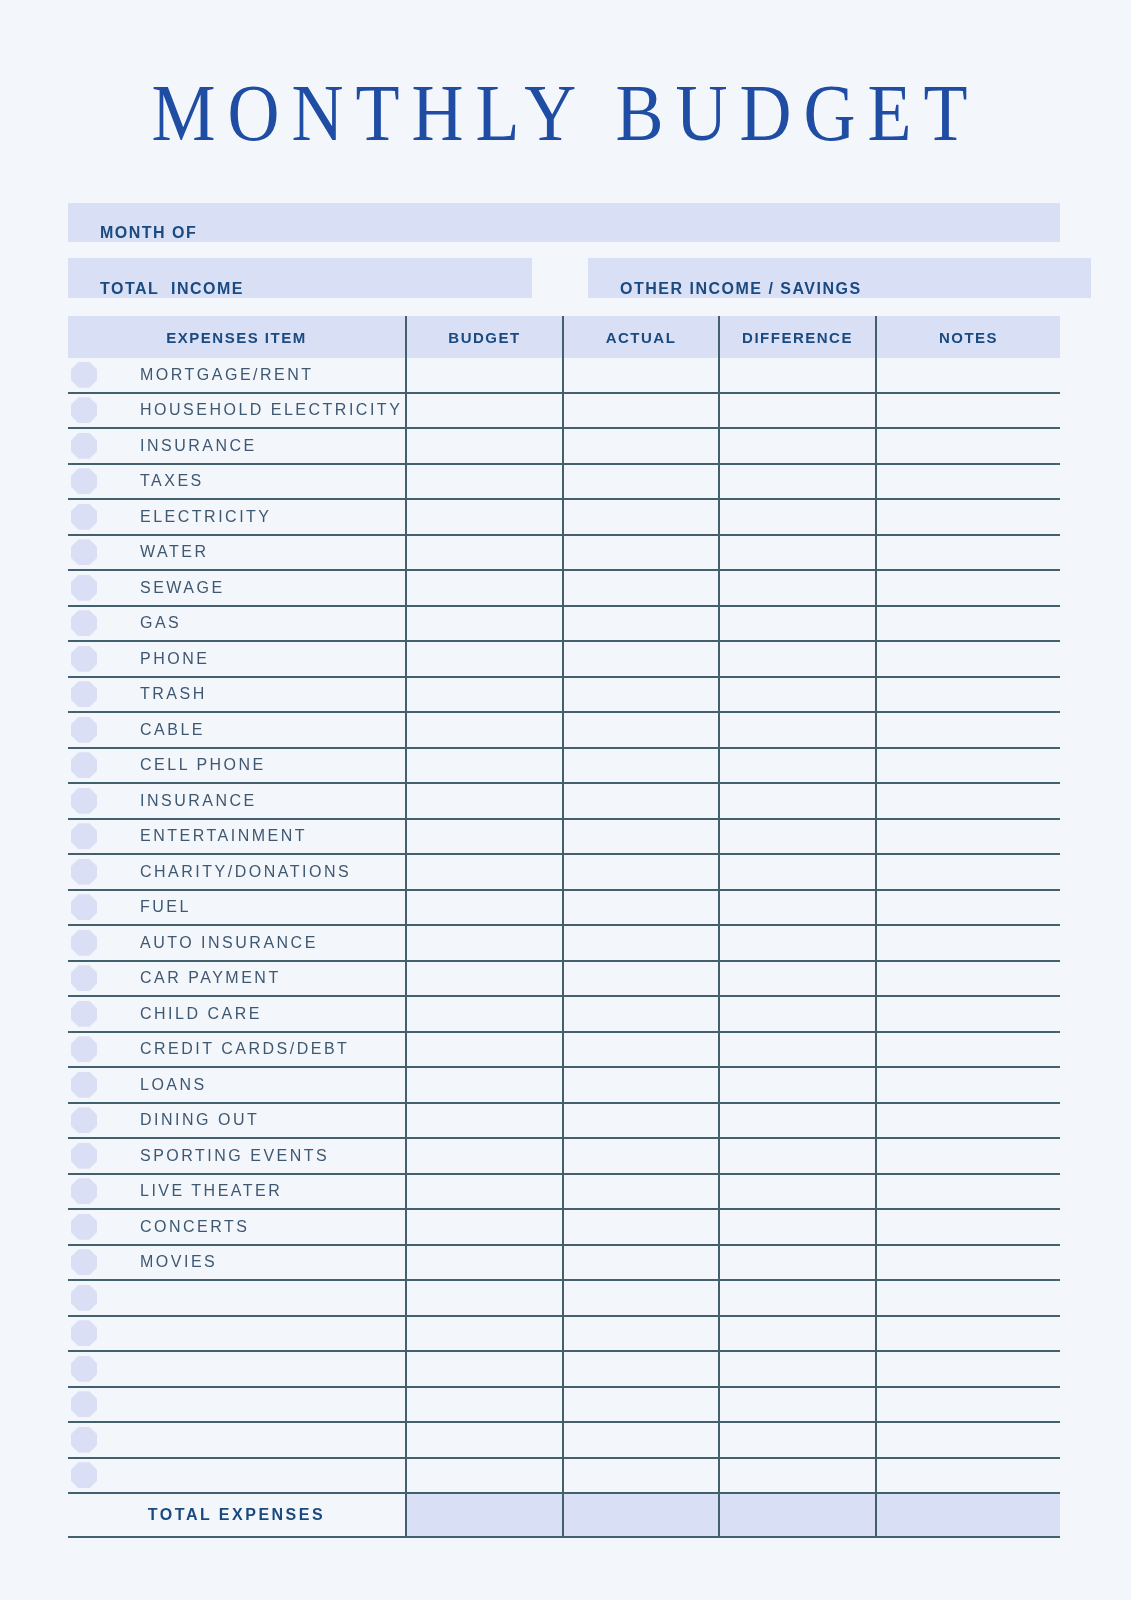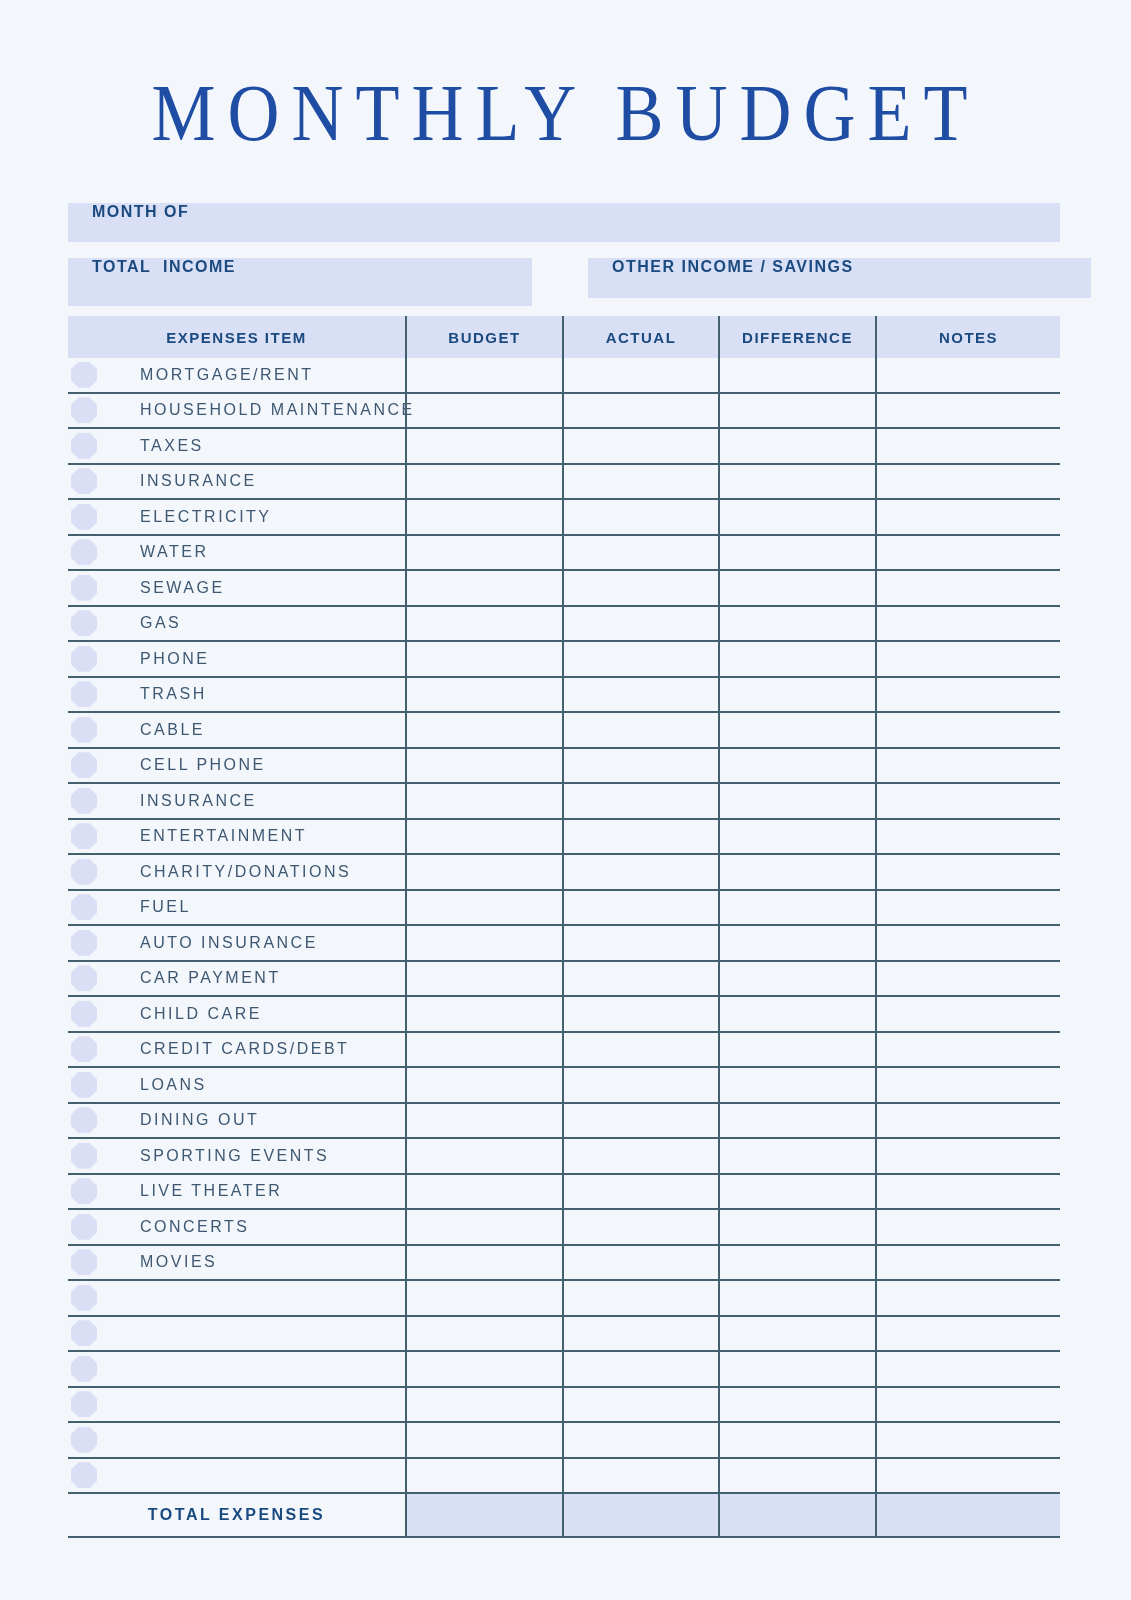--- a/index.html
+++ b/index.html
@@ -28,31 +28,31 @@
     font-size:72px;
     letter-spacing:12px;
     color:var(--title-blue);
     transform:scaleY(1.12);
     transform-origin:center;
     white-space:pre;
   }
   .bar{
     position:absolute;
     background:var(--lavender);
-    display:flex;align-items:flex-start;
-    padding-left:24px;
+    display:flex;align-items:flex-end;
+    padding-left:32px;
   }
   .bar-label{
     font-size:16px;font-weight:bold;
     letter-spacing:1.5px;
     color:var(--navy);
     white-space:pre-wrap;
   }
   .month-bar{top:203px;left:68px;width:992px;height:39px;}
-  .income-bar-left{top:258px;left:68px;width:464px;height:48px;}
+  .income-bar-left{top:258px;left:68px;width:464px;height:40px;}
   .income-bar-right{top:258px;left:557px;width:503px;height:40px;margin-left:31px;}
 
   .budget-table{
     position:absolute;top:316px;left:68px;width:992px;
   }
   .trow{
     display:grid;
     grid-template-columns:337px 157px 156px 157px 185px;
     width:992px;
     text-align:right;
@@ -136,41 +136,41 @@
             <span class="item-label">MORTGAGE/RENT</span>
           </div>
           <div class="cell"></div>
           <div class="cell"></div>
           <div class="cell"></div>
           <div class="cell"></div>
         </div>
         <div class="trow data-row">
           <div class="cell item-cell">
             <span class="bullet"></span>
-            <span class="item-label">HOUSEHOLD MAINTENANCE</span>
+            <span class="item-label">HOUSEHOLD ELECTRICITY</span>
+          </div>
+          <div class="cell"></div>
+          <div class="cell"></div>
+          <div class="cell"></div>
+          <div class="cell"></div>
+        </div>
+        <div class="trow data-row">
+          <div class="cell item-cell">
+            <span class="bullet"></span>
+            <span class="item-label">INSURANCE</span>
           </div>
           <div class="cell"></div>
           <div class="cell"></div>
           <div class="cell"></div>
           <div class="cell"></div>
         </div>
         <div class="trow data-row">
           <div class="cell item-cell">
             <span class="bullet"></span>
             <span class="item-label">TAXES</span>
-          </div>
-          <div class="cell"></div>
-          <div class="cell"></div>
-          <div class="cell"></div>
-          <div class="cell"></div>
-        </div>
-        <div class="trow data-row">
-          <div class="cell item-cell">
-            <span class="bullet"></span>
-            <span class="item-label">INSURANCE</span>
           </div>
           <div class="cell"></div>
           <div class="cell"></div>
           <div class="cell"></div>
           <div class="cell"></div>
         </div>
         <div class="trow data-row">
           <div class="cell item-cell">
             <span class="bullet"></span>
             <span class="item-label">ELECTRICITY</span>

